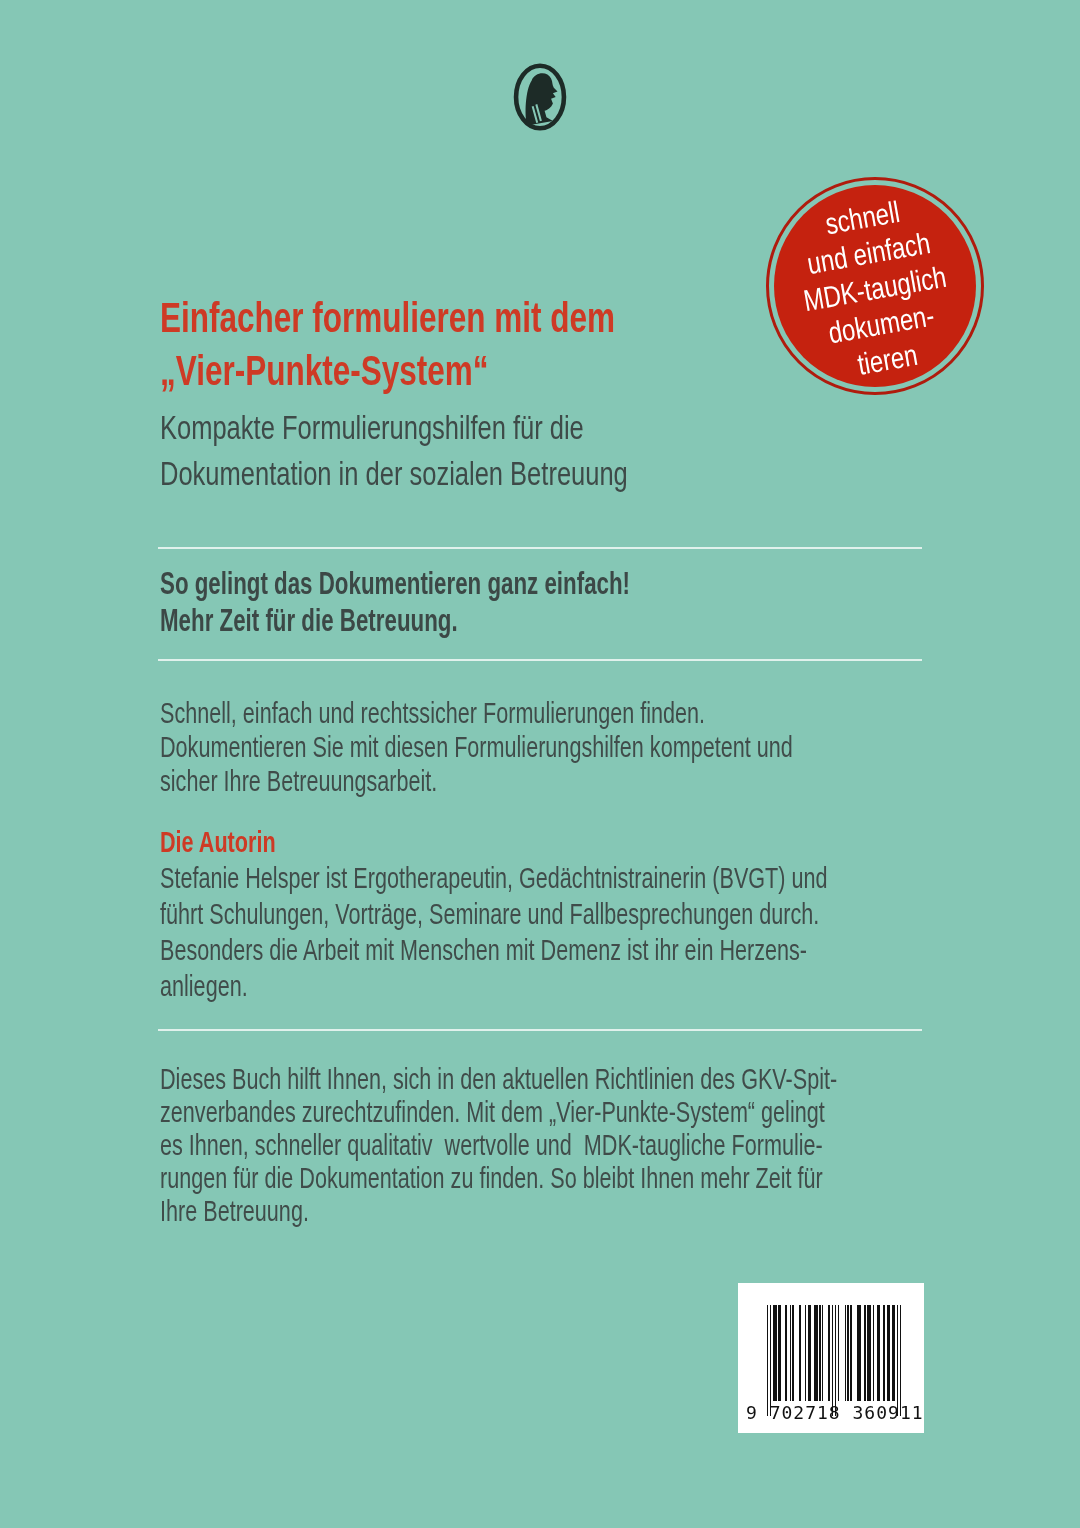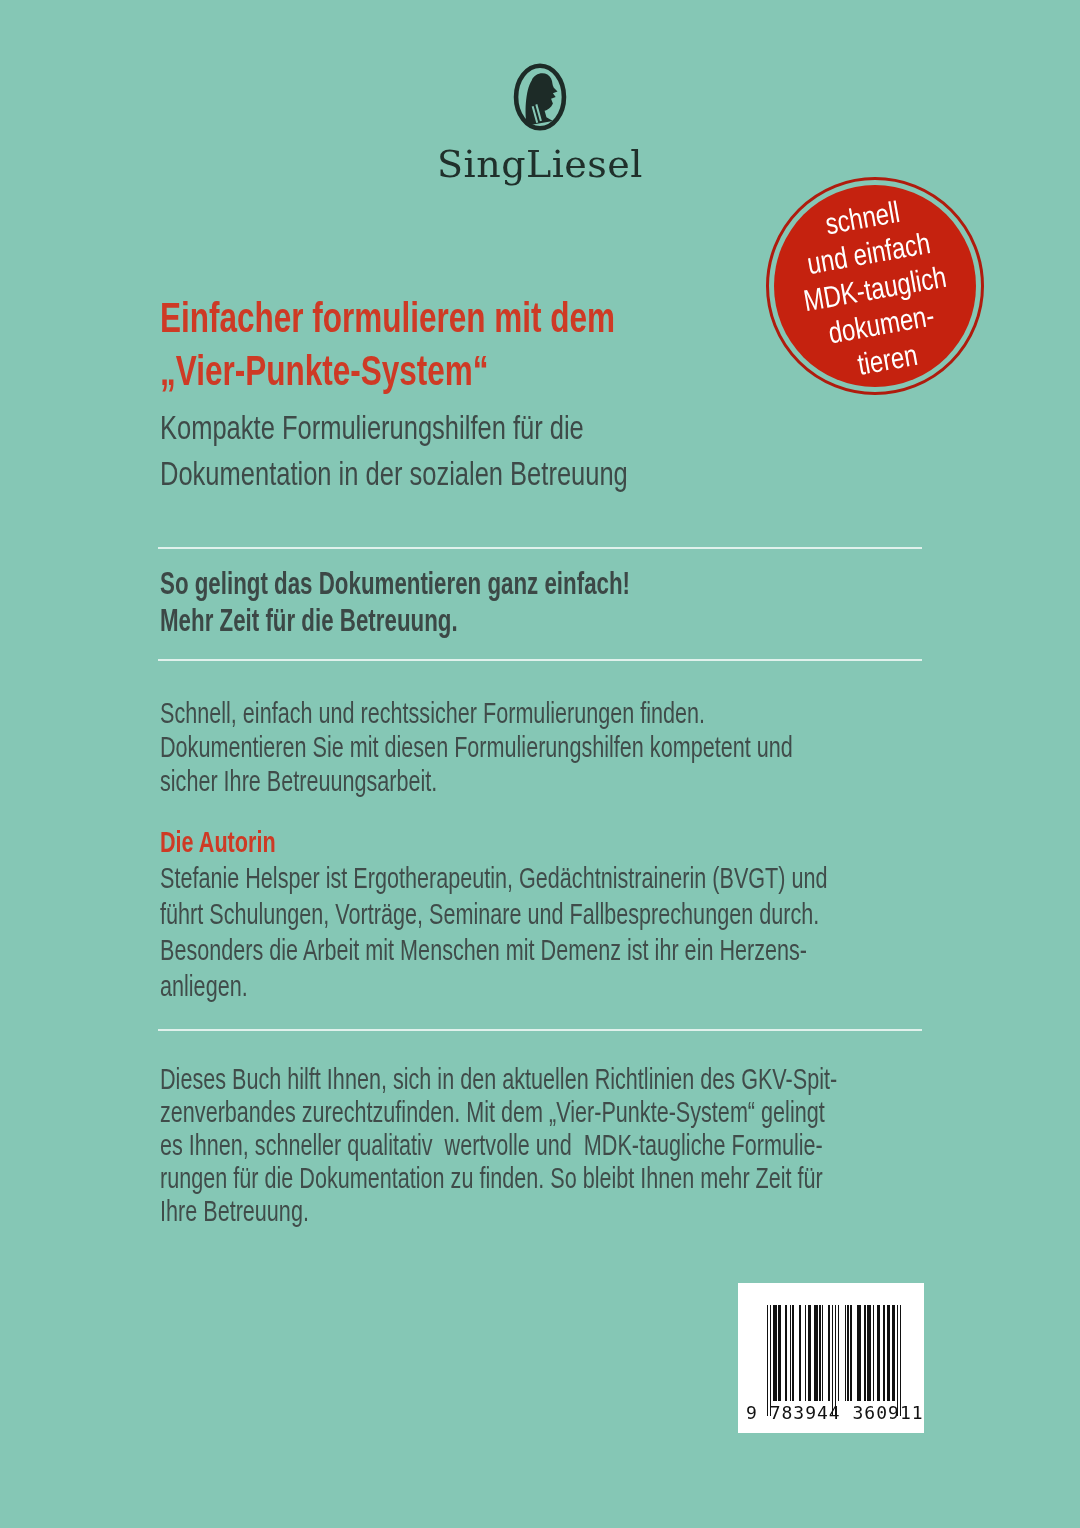--- a/index.html
+++ b/index.html
@@ -84,21 +84,20 @@
           L 49 32 L 44 34
           L 47 38 L 42 40
           L 44 45
           C 42 50, 38 52, 35 53
           L 37 60
           L 44 64 L 16 69
           C 13 58, 14 30, 21 20 Z"></path>
         <path stroke="#85c7b5" stroke-width="2.2" fill="none" d="M 22 48 L 27 66 M 26 46 L 31 64"></path>
       </svg>
     </span>
-    <div class="logo-name">SingLiesel</div>
   </div>
 
   <div class="abs badge">
     <div class="badge-ring"></div>
     <div class="badge-fill"></div>
     <div class="badge-text">
       <div class="ln">schnell</div>
       <div class="ln">und einfach</div>
       <div class="ln">MDK-tauglich</div>
       <div class="ln">dokumen-</div>
@@ -175,16 +174,16 @@
         <div class="bar" style="left: 97.29px; width: 1.41px; height: 96px;"></div>
         <div class="bar" style="left: 100.11px; width: 4.23px; height: 96px;"></div>
         <div class="bar" style="left: 105.75px; width: 1.41px; height: 96px;"></div>
         <div class="bar" style="left: 109.98px; width: 2.82px; height: 96px;"></div>
         <div class="bar" style="left: 115.62px; width: 2.82px; height: 96px;"></div>
         <div class="bar" style="left: 119.85px; width: 2.82px; height: 96px;"></div>
         <div class="bar" style="left: 125.49px; width: 2.82px; height: 96px;"></div>
         <div class="bar" style="left: 129.72px; width: 1.41px; height: 111px;"></div>
         <div class="bar" style="left: 132.54px; width: 1.41px; height: 111px;"></div>
       </div>
-    <div class="barcode-number">9 783944 360911</div>
+    <div class="barcode-number">9 702718 360911</div>
   </div>
 
 </div>
 
 </body></html>

